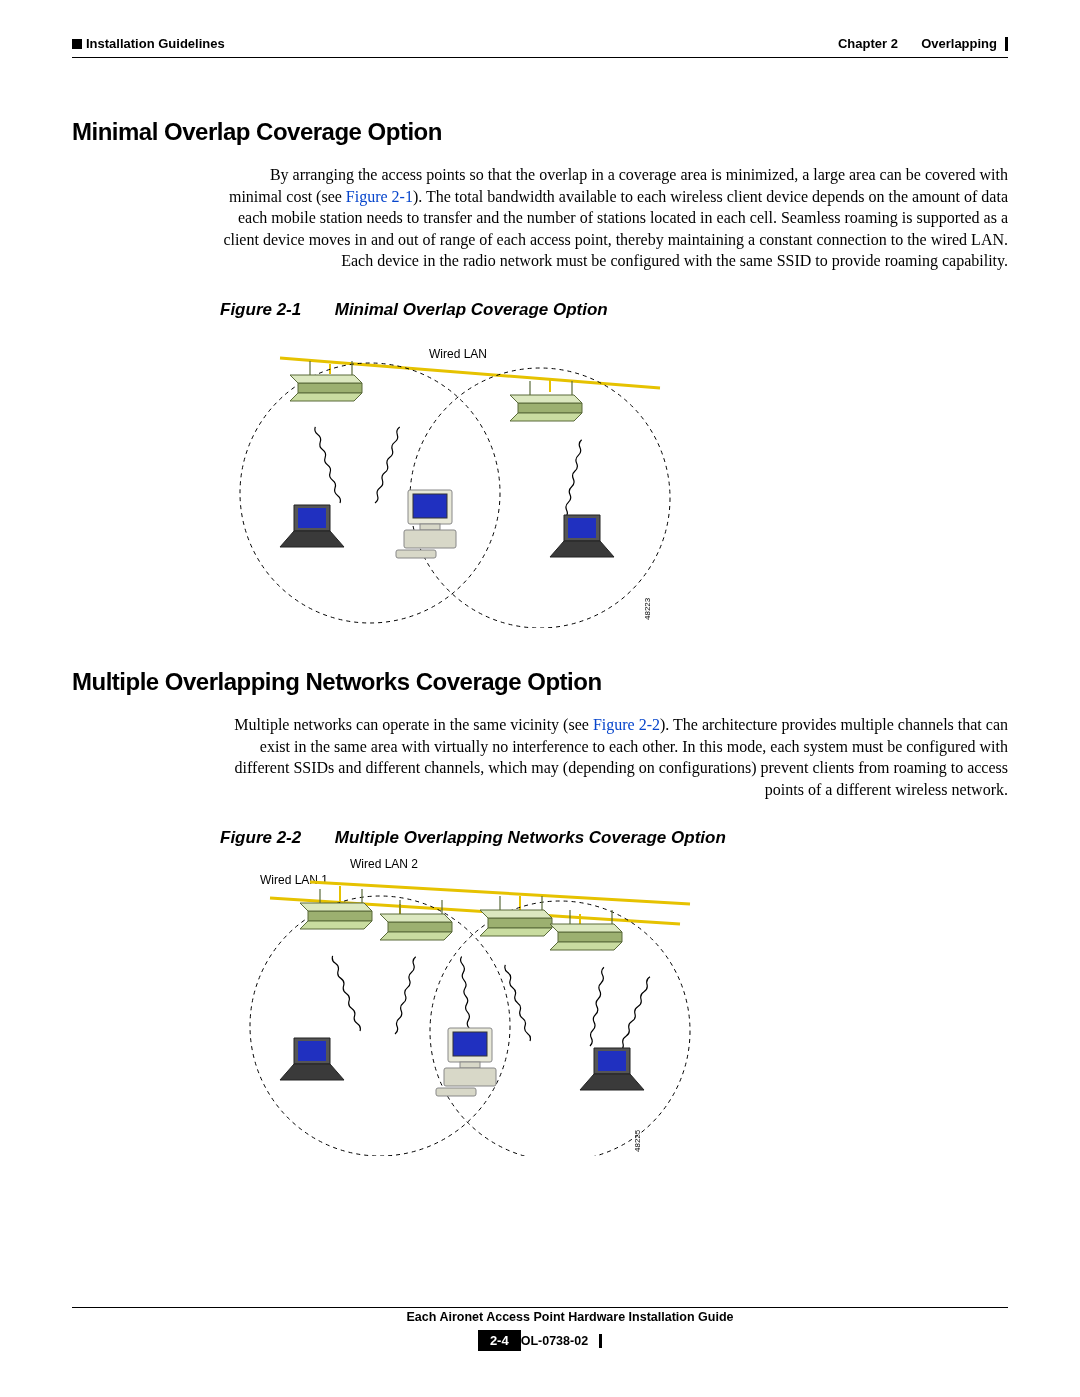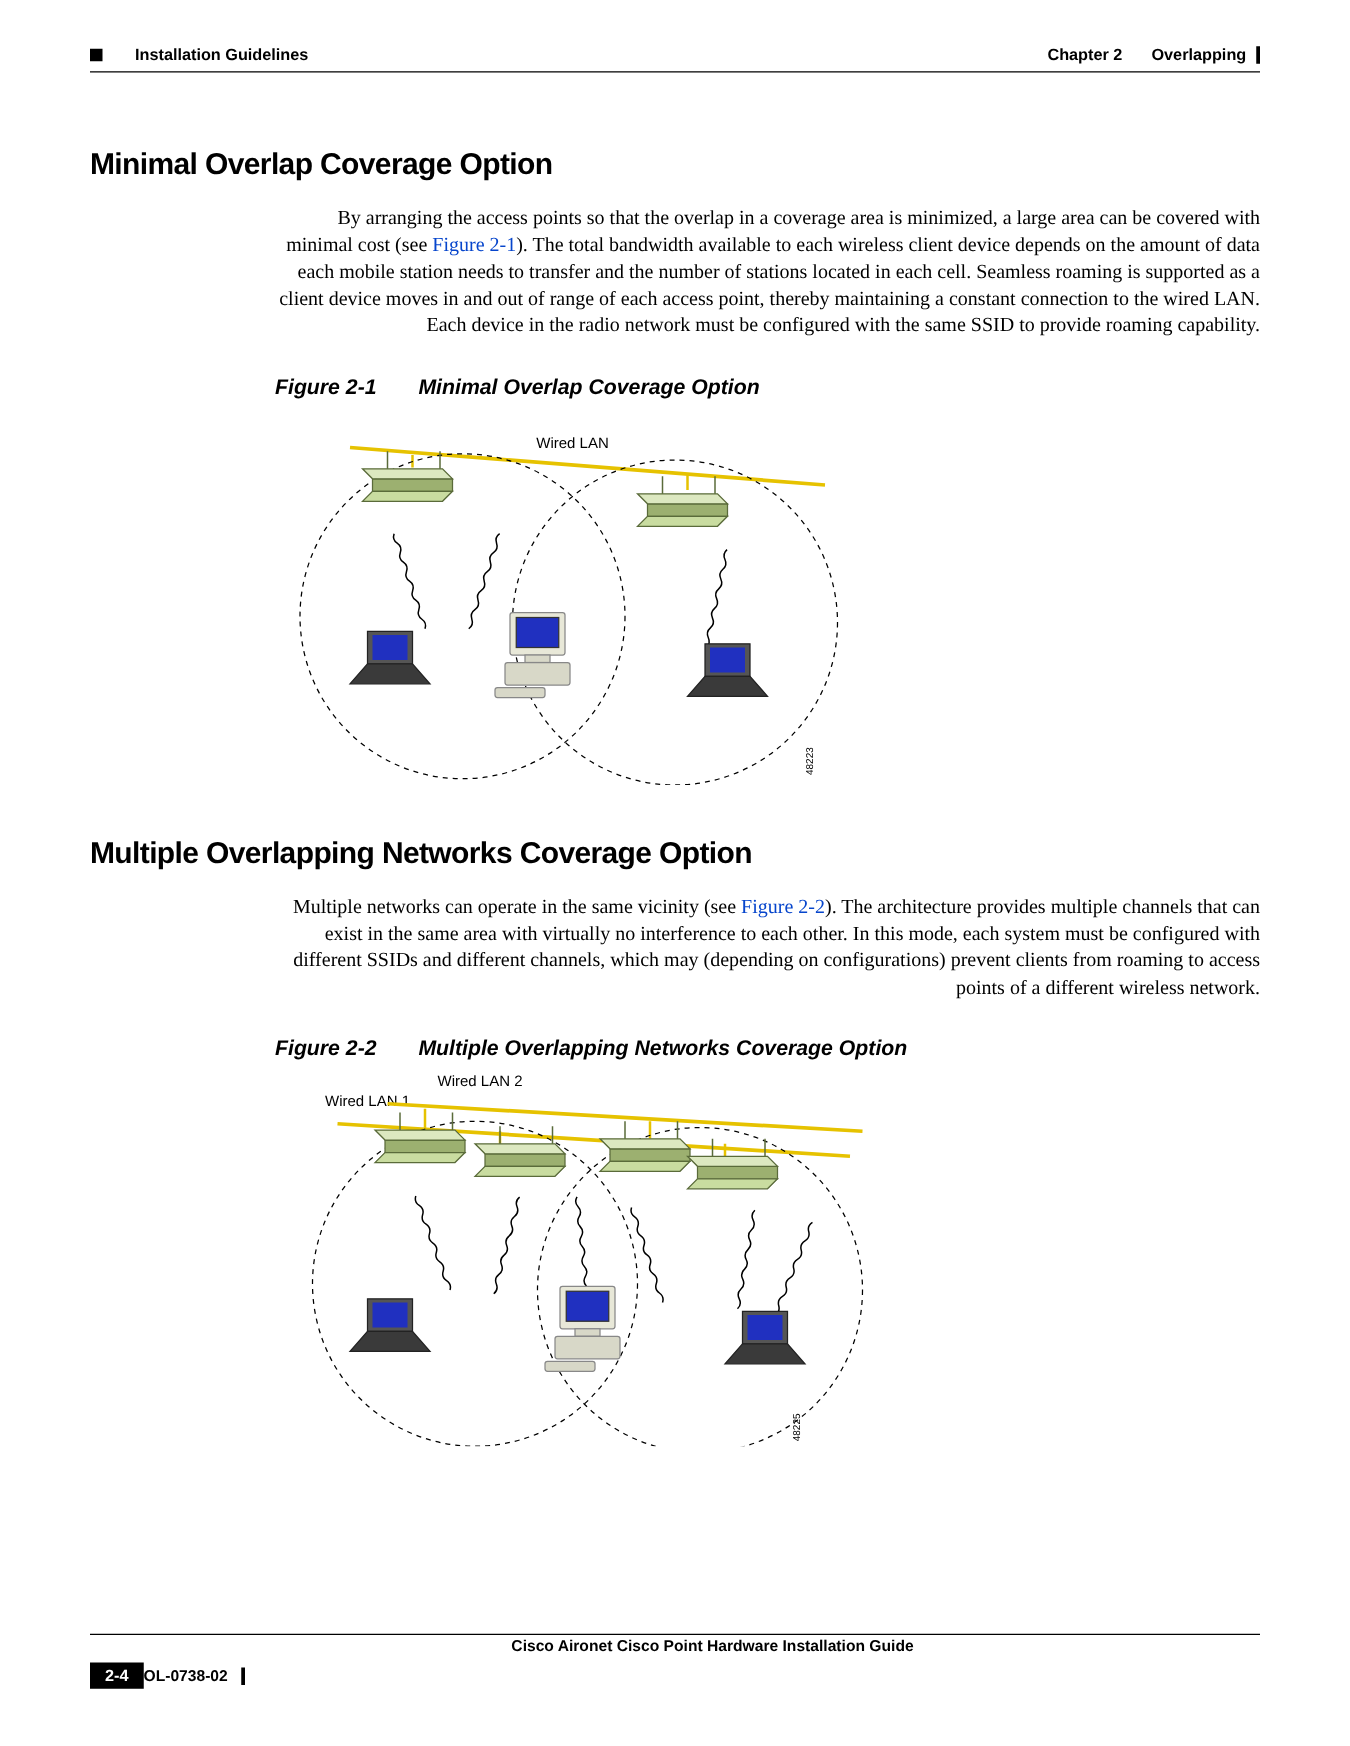--- a/index.html
+++ b/index.html
@@ -14,21 +14,21 @@
   }
   .header-row {
     display: flex;
     justify-content: space-between;
     align-items: center;
     font-family: Arial, Helvetica, sans-serif;
     font-weight: bold;
     font-size: 13px;
     margin-bottom: 6px;
   }
-  .header-left { display:flex; align-items: center; gap:26px; }
+  .header-left { display:flex; align-items: center; gap:4px; }
   .sq { width:10px; height:10px; background:#000; display:inline-block; }
   .header-right { display:flex; align-items:center; gap:8px; }
   .header-right .bar { width:3px; height:14px; background:#000; display:inline-block; }
   .rule { border-top:1px solid #000; margin-bottom: 60px; }
   h2 {
     font-family: Arial, Helvetica, sans-serif;
     font-weight: bold;
     font-size: 24px;
     margin-bottom: 18px;
     letter-spacing: -0.5px;
@@ -61,21 +61,21 @@
   .footer-rule { border-top:1px solid #000; }
   .footer-title {
     font-family: Arial, Helvetica, sans-serif;
     font-weight: bold;
     font-size: 12.5px;
     text-align: center;
     margin-top: 2px;
     margin-left: 60px;
   }
   .footer-row {
-    display:flex; justify-content: flex-start; align-items:center;
+    display:flex; justify-content: center; align-items:center;
     margin-top:6px;
   }
   .page-box {
     background:#000; color:#fff;
     font-family: Arial, Helvetica, sans-serif; font-weight:bold;
     padding:3px 12px; font-size:13px;
   }
   .doc-no {
     font-family: Arial, Helvetica, sans-serif;
     font-weight: bold; font-size: 12.5px;
@@ -215,21 +215,21 @@
 
     <use href="#laptop" x="80" y="210"></use>
     <use href="#desktop" x="250" y="210"></use>
     <use href="#laptop" x="380" y="220"></use>
     <text class="tiny" x="420" y="296" transform="rotate(-90 420 296)">48225</text>
   </svg>
 </div>
 
 <div class="footer">
   <div class="footer-rule"></div>
-  <div class="footer-title">Cisco Aironet Cisco Point Hardware Installation Guide</div>
+  <div class="footer-title">Each Aironet Access Point Hardware Installation Guide</div>
   <div class="footer-row">
     <div class="page-box">2-4</div>
     <div class="doc-no">
       <span>OL-0738-02</span>
       <span class="bar"></span>
     </div>
   </div>
 </div>
 
 </body></html>

